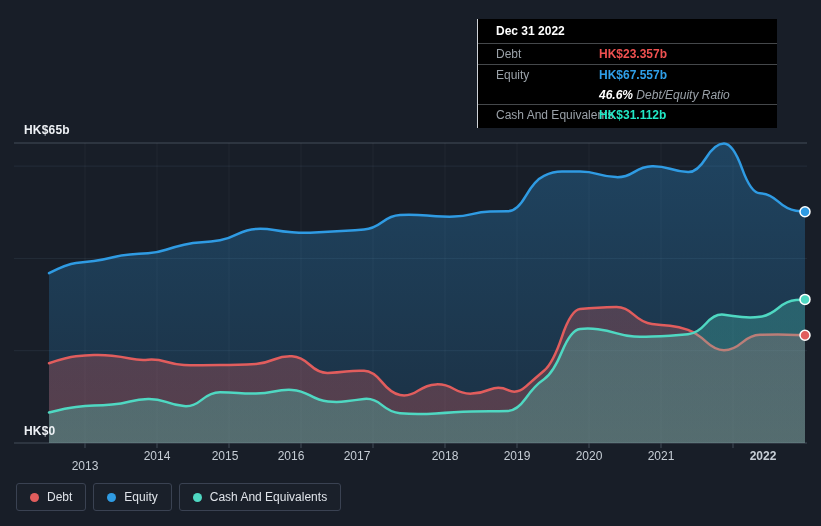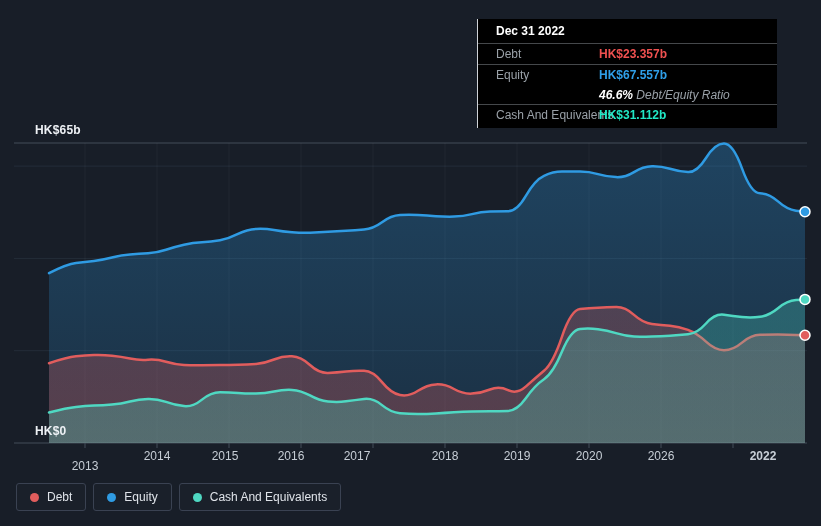--- a/index.html
+++ b/index.html
@@ -5,21 +5,21 @@
   html,body{margin:0;padding:0;background:#10151d;}
   .root{
     position:relative;width:821px;height:526px;overflow:hidden;
     background:#181e28;
     font-family:"Liberation Sans","DejaVu Sans",sans-serif;
     -webkit-font-smoothing:antialiased;
   }
   .chart-svg{position:absolute;left:0;top:0;}
   .axis-label{
     position:absolute;left:24px;font-size:12px;font-weight:bold;
-    color:#eef1f5;letter-spacing:.2px;margin-left:11px;
+    color:#eef1f5;letter-spacing:.2px;
   }
   .axis-label.top{top:123px;}
   .axis-label.bottom{top:424px;}
   .x-label{
     position:absolute;top:449px;transform:translateX(-50%);
     font-size:12px;color:#c7ced6;
   }
   .legend{position:absolute;left:16px;top:483px;display:flex;gap:7px;}
   .legend-item{
     display:flex;align-items:center;gap:8px;height:26px;padding:0 13px;
@@ -102,21 +102,21 @@
 
   <div id="xlabels">
       <span class="x-label" style="left: 85px; margin-top: 10px;">2013</span>
       <span class="x-label" style="left: 157px;">2014</span>
       <span class="x-label" style="left: 225px;">2015</span>
       <span class="x-label" style="left: 291px;">2016</span>
       <span class="x-label" style="left: 357px; text-align: center;">2017</span>
       <span class="x-label" style="left: 445px;">2018</span>
       <span class="x-label" style="left: 517px;">2019</span>
       <span class="x-label" style="left: 589px;">2020</span>
-      <span class="x-label" style="left: 661px;">2026</span>
+      <span class="x-label" style="left: 661px;">2021</span>
       <span class="x-label" style="left: 763px; font-weight: bold;">2022</span>
     </div>
 
   <div class="legend">
     <div class="legend-item">
       <span class="legend-dot" id="dot-debt" style="background: rgb(225, 93, 93);"></span>
       <span>Debt</span>
     </div>
     <div class="legend-item">
       <span class="legend-dot" id="dot-equity" style="background: rgb(47, 155, 227);"></span>

